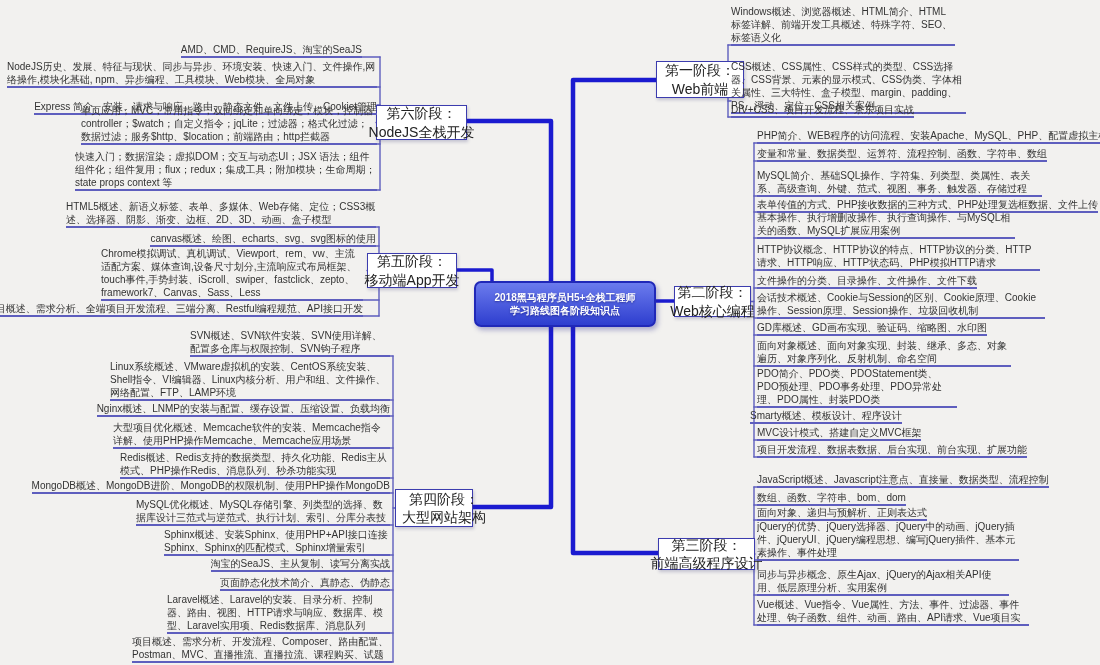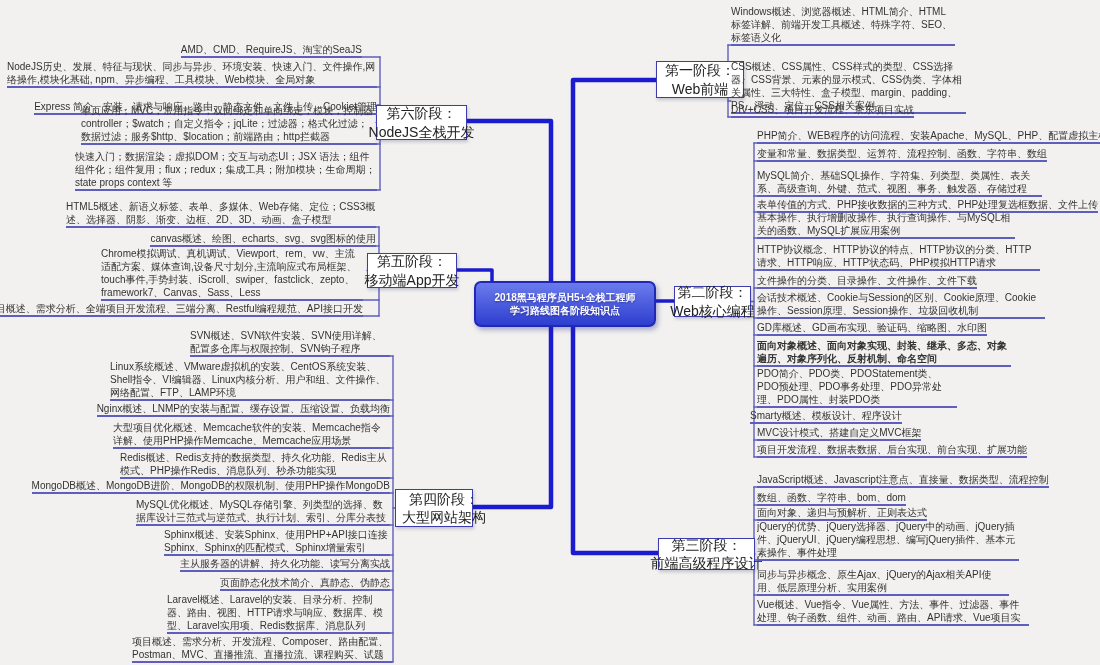--- a/index.html
+++ b/index.html
@@ -146,40 +146,40 @@
       <div class="leaf nw" style="top: 103px; height: 13px; left: 731px;">DIV+CSS、项目开发流程、京东项目实战</div>
       <div class="leaf nw" style="top: 129px; height: 13px; left: 757px;">PHP简介、WEB程序的访问流程、安装Apache、MySQL、PHP、配置虚拟主机</div>
       <div class="leaf nw" style="top: 147px; height: 13px; left: 757px;">变量和常量、数据类型、运算符、流程控制、函数、字符串、数组</div>
       <div class="leaf" style="top: 169px; height: 26px; left: 757px; width: 285px;">MySQL简介、基础SQL操作、字符集、列类型、类属性、表关系、高级查询、外键、范式、视图、事务、触发器、存储过程</div>
       <div class="leaf nw" style="top: 198px; height: 13px; left: 757px;">表单传值的方式、PHP接收数据的三种方式、PHP处理复选框数据、文件上传</div>
       <div class="leaf" style="top: 211px; height: 26px; left: 757px; width: 258px;">基本操作、执行增删改操作、执行查询操作、与MySQL相关的函数、MySQL扩展应用案例</div>
       <div class="leaf" style="top: 243px; height: 26px; left: 757px; width: 283px;">HTTP协议概念、HTTP协议的特点、HTTP协议的分类、HTTP请求、HTTP响应、HTTP状态码、PHP模拟HTTP请求</div>
       <div class="leaf nw" style="top: 274px; height: 13px; left: 757px;">文件操作的分类、目录操作、文件操作、文件下载</div>
       <div class="leaf" style="top: 291px; height: 26px; left: 757px; width: 288px;">会话技术概述、Cookie与Session的区别、Cookie原理、Cookie操作、Session原理、Session操作、垃圾回收机制</div>
       <div class="leaf nw" style="top: 321px; height: 13px; left: 757px;">GD库概述、GD画布实现、验证码、缩略图、水印图</div>
-      <div class="leaf" style="top: 339px; height: 26px; left: 757px; width: 254px; font-weight: bold;">面向对象概述、面向对象实现、封装、继承、多态、对象遍历、对象序列化、反射机制、命名空间</div>
+      <div class="leaf" style="top: 339px; height: 26px; left: 757px; width: 254px;">面向对象概述、面向对象实现、封装、继承、多态、对象遍历、对象序列化、反射机制、命名空间</div>
       <div class="leaf" style="top: 367px; height: 39px; left: 757px; width: 200px;">PDO简介、PDO类、PDOStatement类、PDO预处理、PDO事务处理、PDO异常处理、PDO属性、封装PDO类</div>
       <div class="leaf nw" style="top: 409px; height: 13px; left: 750px;">Smarty概述、模板设计、程序设计</div>
       <div class="leaf nw" style="top: 426px; height: 13px; left: 757px;">MVC设计模式、搭建自定义MVC框架</div>
       <div class="leaf nw" style="top: 443px; height: 13px; left: 757px;">项目开发流程、数据表数据、后台实现、前台实现、扩展功能</div>
       <div class="leaf nw" style="top: 473px; height: 13px; left: 757px;">JavaScript概述、Javascript注意点、直接量、数据类型、流程控制</div>
       <div class="leaf nw" style="top: 491px; height: 13px; left: 757px;">数组、函数、字符串、bom、dom</div>
       <div class="leaf nw" style="top: 506px; height: 13px; left: 757px;">面向对象、递归与预解析、正则表达式</div>
       <div class="leaf" style="top: 520px; height: 39px; left: 757px; width: 262px;">jQuery的优势、jQuery选择器、jQuery中的动画、jQuery插件、jQueryUI、jQuery编程思想、编写jQuery插件、基本元素操作、事件处理</div>
       <div class="leaf" style="top: 568px; height: 26px; left: 757px; width: 252px;">同步与异步概念、原生Ajax、jQuery的Ajax相关API使用、低层原理分析、实用案例</div>
       <div class="leaf" style="top: 598px; height: 26px; left: 757px; width: 272px;">Vue概述、Vue指令、Vue属性、方法、事件、过滤器、事件处理、钩子函数、组件、动画、路由、API请求、Vue项目实战</div>
       <div class="leaf" style="top: 329px; height: 26px; right: 710px; text-align: left; width: 200px;">SVN概述、SVN软件安装、SVN使用详解、配置多仓库与权限控制、SVN钩子程序</div>
       <div class="leaf" style="top: 360px; height: 39px; right: 710px; text-align: left; width: 280px;">Linux系统概述、VMware虚拟机的安装、CentOS系统安装、Shell指令、VI编辑器、Linux内核分析、用户和组、文件操作、网络配置、FTP、LAMP环境</div>
       <div class="leaf nw" style="top: 402px; height: 13px; right: 710px; text-align: left;">Nginx概述、LNMP的安装与配置、缓存设置、压缩设置、负载均衡</div>
       <div class="leaf" style="top: 421px; height: 26px; right: 710px; text-align: left; width: 277px;">大型项目优化概述、Memcache软件的安装、Memcache指令详解、使用PHP操作Memcache、Memcache应用场景</div>
       <div class="leaf" style="top: 451px; height: 26px; right: 710px; text-align: left; width: 270px;">Redis概述、Redis支持的数据类型、持久化功能、Redis主从模式、PHP操作Redis、消息队列、秒杀功能实现</div>
       <div class="leaf nw" style="top: 479px; height: 13px; right: 710px; text-align: left;">MongoDB概述、MongoDB进阶、MongoDB的权限机制、使用PHP操作MongoDB</div>
       <div class="leaf" style="top: 498px; height: 26px; right: 710px; text-align: left; width: 254px;">MySQL优化概述、MySQL存储引擎、列类型的选择、数据库设计三范式与逆范式、执行计划、索引、分库分表技术</div>
       <div class="leaf" style="top: 528px; height: 26px; right: 710px; text-align: left; width: 226px;">Sphinx概述、安装Sphinx、使用PHP+API接口连接Sphinx、Sphinx的匹配模式、Sphinx增量索引</div>
-      <div class="leaf nw" style="top: 557px; height: 13px; right: 710px; text-align: left;">主从服务器的讲解、持久化功能、读写分离实战</div>
+      <div class="leaf nw" style="top: 557px; height: 13px; right: 710px; text-align: left;">淘宝的SeaJS、主从复制、读写分离实战</div>
       <div class="leaf nw" style="top: 576px; height: 13px; right: 710px; text-align: left;">页面静态化技术简介、真静态、伪静态</div>
       <div class="leaf" style="top: 593px; height: 39px; right: 710px; text-align: left; width: 223px;">Laravel概述、Laravel的安装、目录分析、控制器、路由、视图、HTTP请求与响应、数据库、模型、Laravel实用项、Redis数据库、消息队列</div>
       <div class="leaf" style="top: 635px; height: 26px; right: 708px; text-align: left; width: 260px;">项目概述、需求分析、开发流程、Composer、路由配置、Postman、MVC、直播推流、直播拉流、课程购买、试题库</div>
       <div class="leaf" style="top: 200px; height: 26px; right: 724px; text-align: left; width: 310px;">HTML5概述、新语义标签、表单、多媒体、Web存储、定位；CSS3概述、选择器、阴影、渐变、边框、2D、3D、动画、盒子模型</div>
       <div class="leaf nw" style="top: 232px; height: 13px; right: 724px; text-align: left;">canvas概述、绘图、echarts、svg、svg图标的使用</div>
       <div class="leaf" style="top: 247px; height: 52px; right: 737px; text-align: left; width: 262px;">Chrome模拟调试、真机调试、Viewport、rem、vw、主流适配方案、媒体查询,设备尺寸划分,主流响应式布局框架、touch事件,手势封装、iScroll、swiper、fastclick、zepto、framework7、Canvas、Sass、Less</div>
       <div class="leaf nw" style="top: 302px; height: 13px; right: 737px; text-align: left;">项目概述、需求分析、全端项目开发流程、三端分离、Restful编程规范、API接口开发</div>
       <div class="leaf nw" style="top: 43px; height: 13px; right: 738px; text-align: left;">AMD、CMD、RequireJS、淘宝的SeaJS</div>
       <div class="leaf" style="top: 60px; height: 26px; right: 723px; text-align: left; width: 370px;">NodeJS历史、发展、特征与现状、同步与异步、环境安装、快速入门、文件操作,网络操作,模块化基础, npm、异步编程、工具模块、Web模块、全局对象</div>
       <div class="leaf nw" style="top: 100px; height: 13px; right: 723px; text-align: center;">Express 简介、安装、请求与响应、路由、静态文件、文件上传、Cookiet管理</div>

